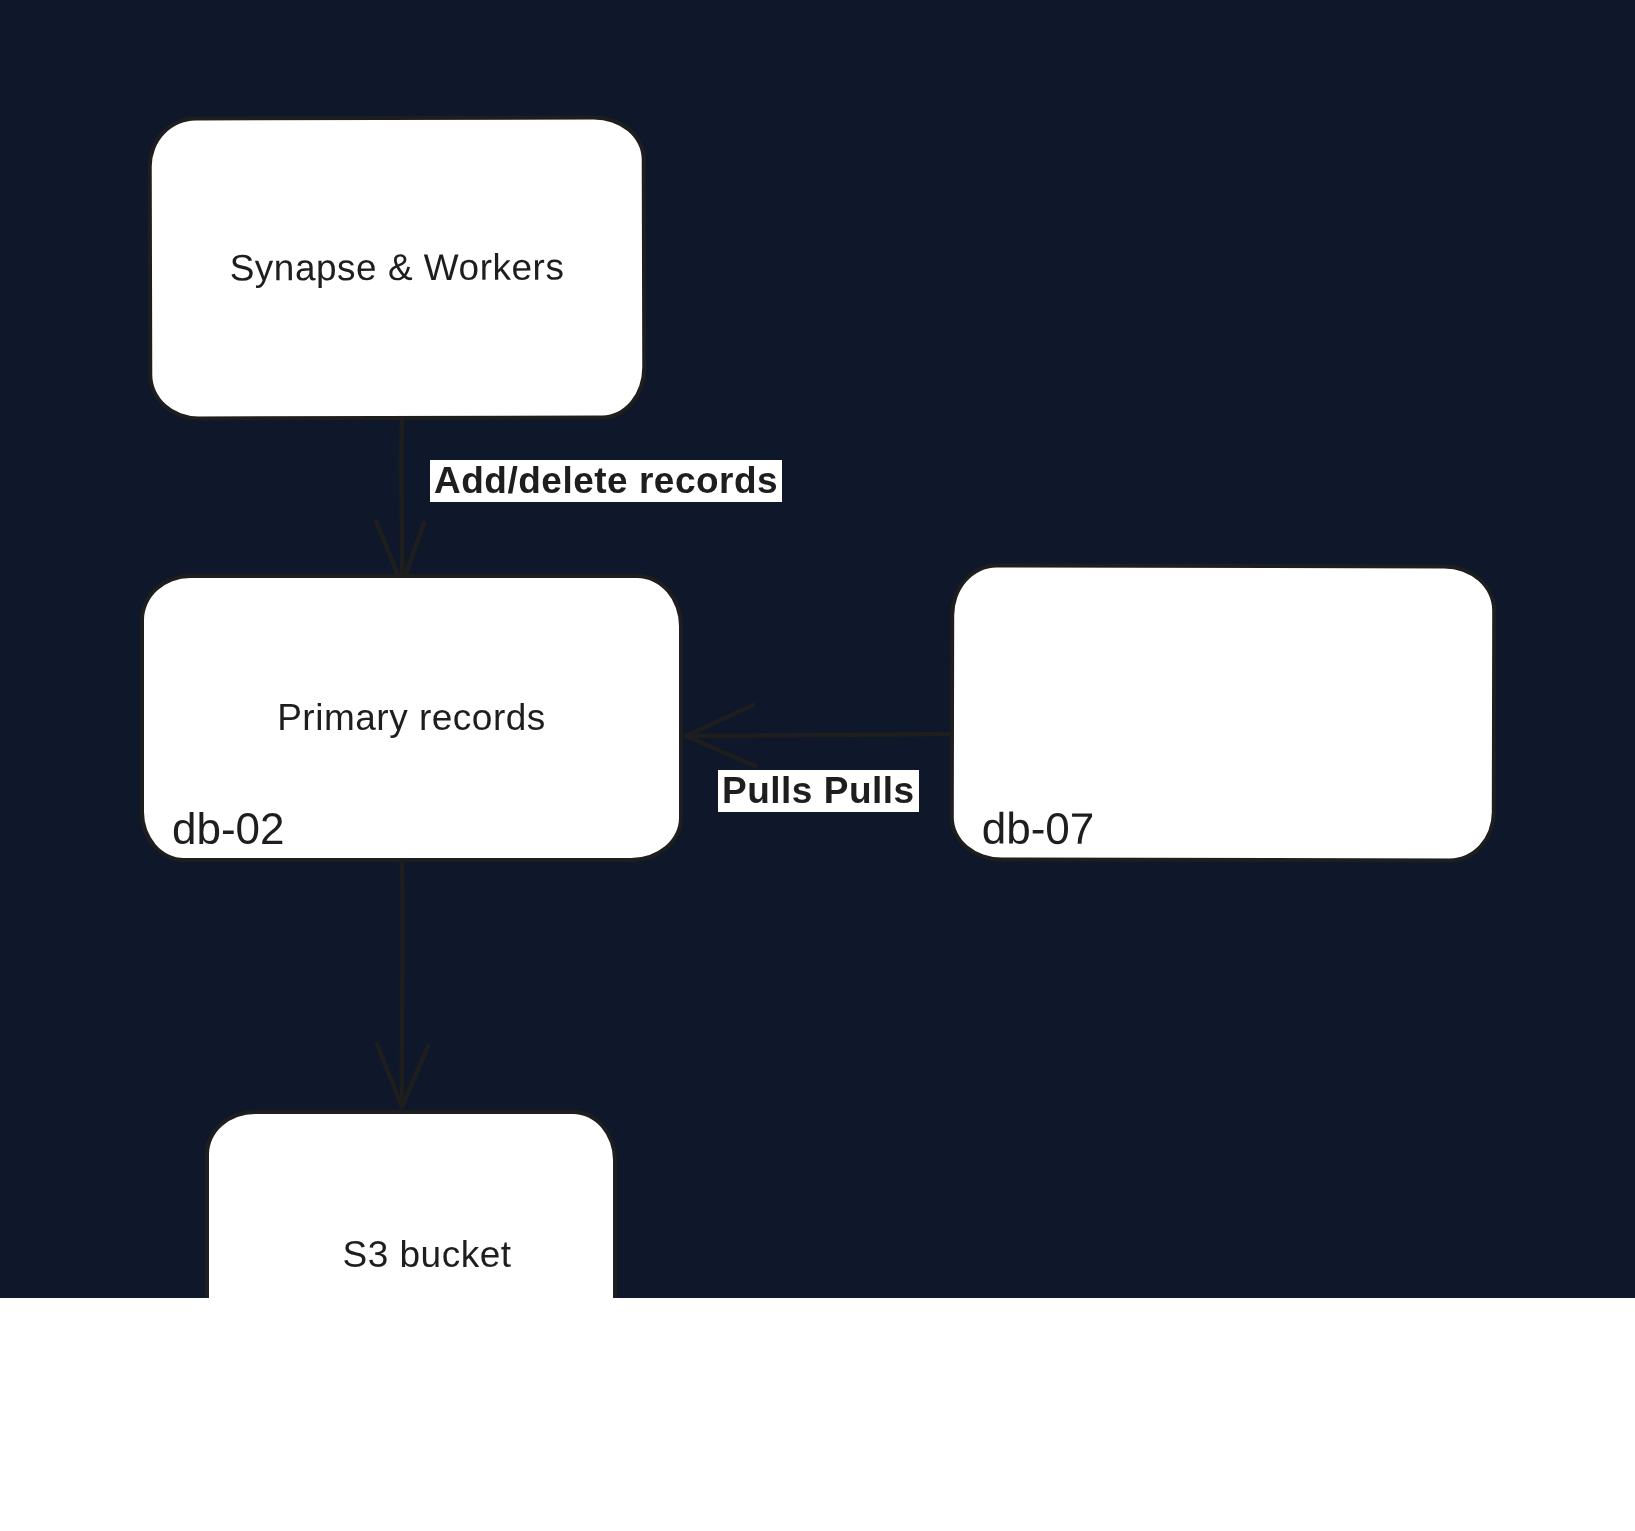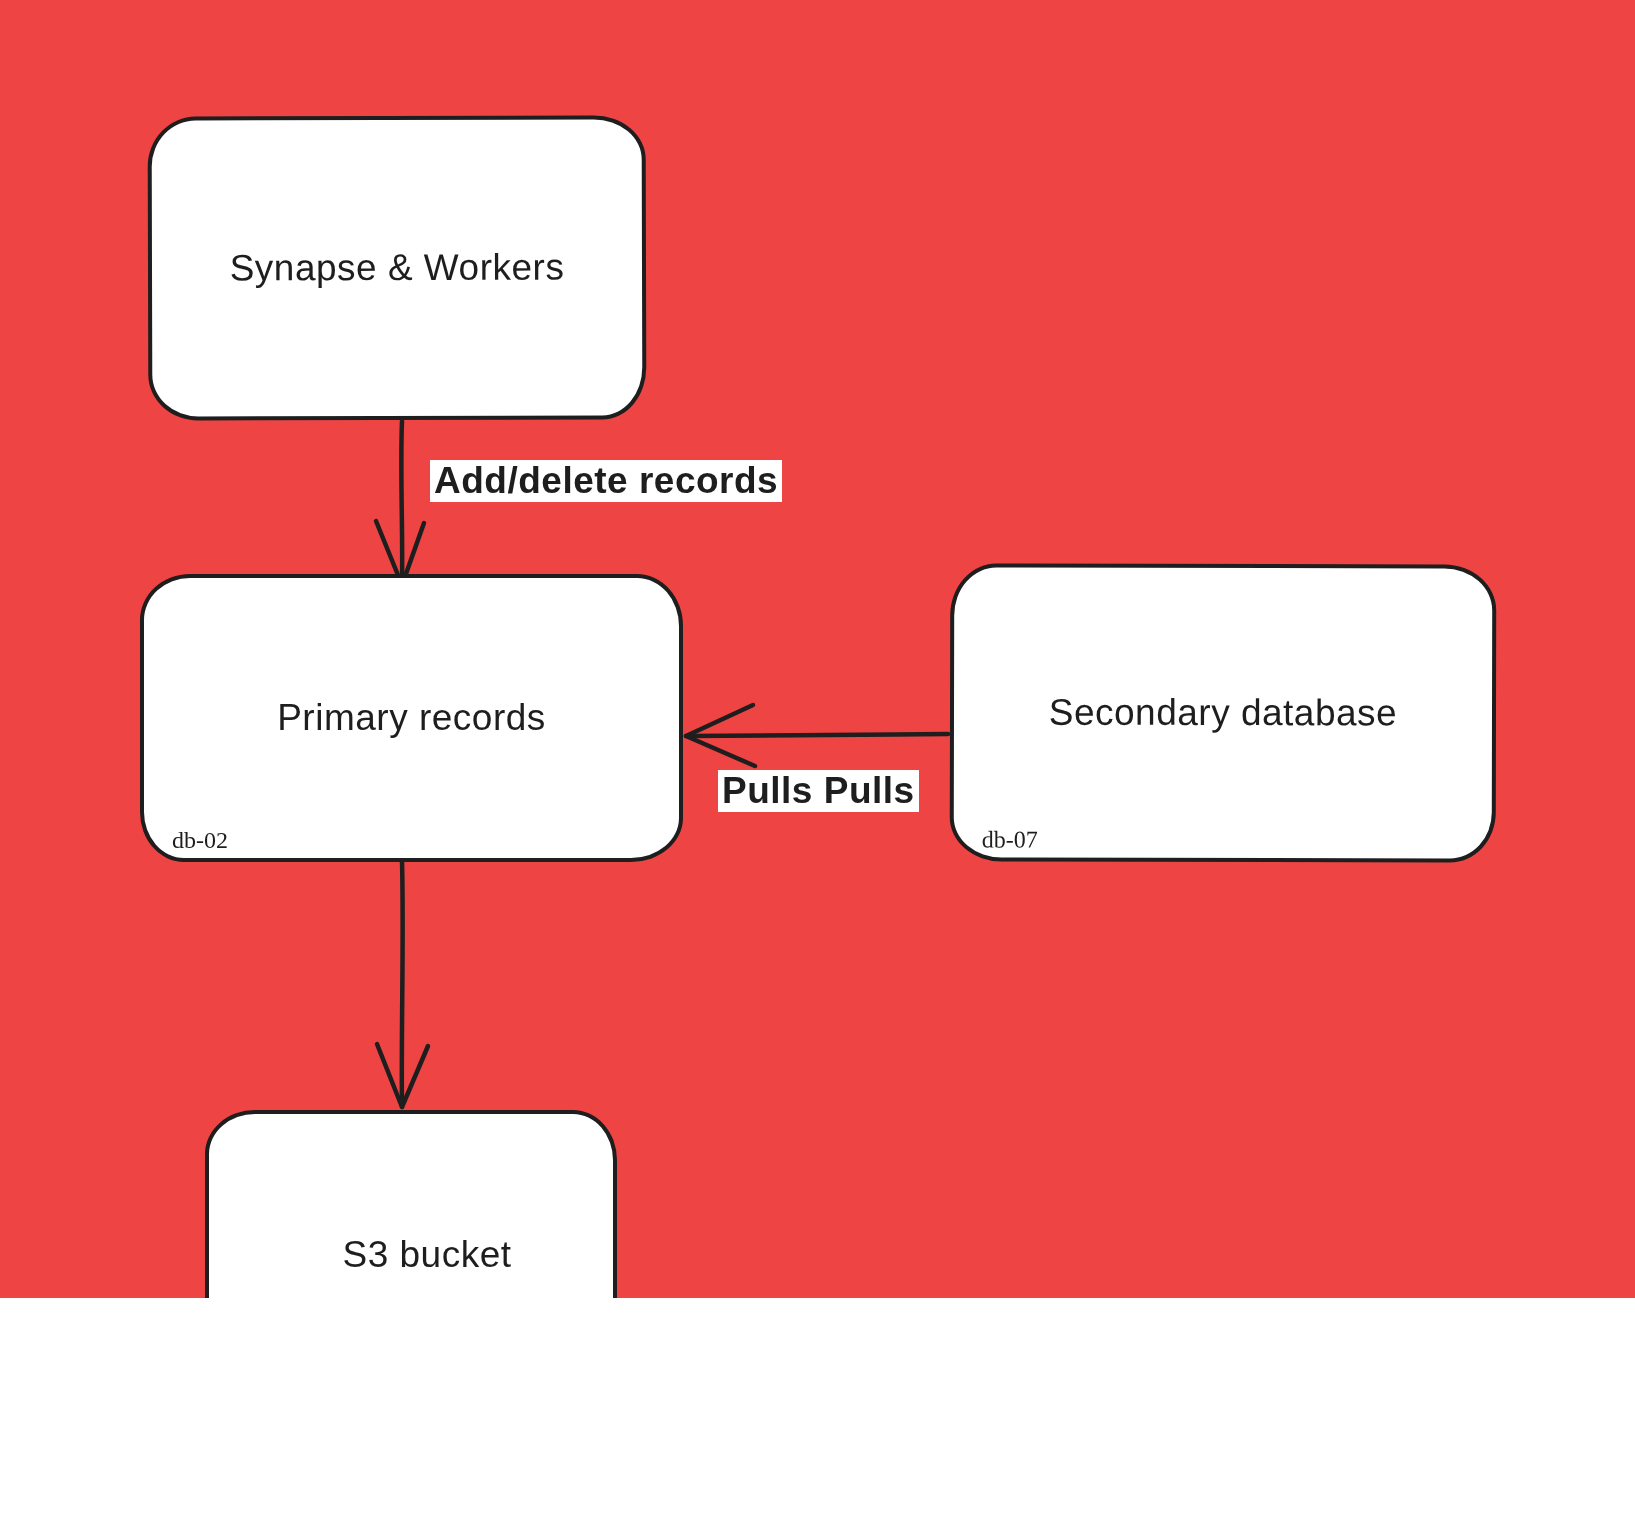--- a/index.html
+++ b/index.html
@@ -4,21 +4,21 @@
 <style>
   html, body {
     margin: 0;
     padding: 0;
     background: #ffffff;
   }
   .canvas {
     position: relative;
     width: 1635px;
     height: 1298px;
-    background: #ef4444;
+    background: #0f172a;
     font-family: "Liberation Sans", sans-serif;
     color: #1e1e1e;
     overflow: hidden;
   }
   .edges {
     position: absolute;
     left: 0;
     top: 0;
     width: 1635px;
     height: 1531px;
@@ -64,22 +64,22 @@
   .node-label {
     font-size: 37px;
     letter-spacing: 0.5px;
     white-space: nowrap;
     font-weight: 500;
   }
   .node-sublabel {
     position: absolute;
     left: 28px;
     bottom: 4px;
-    font-family: Liberation Serif, serif;
-    font-size: 24px;
+    font-family: Liberation Sans, sans-serif;
+    font-size: 44px;
     white-space: nowrap;
   }
   .edge-label {
     position: absolute;
     font-size: 37px;
     letter-spacing: 0.5px;
     white-space: nowrap;
     background: #ffffff;
     padding: 0 4px;
     font-weight: 700;
@@ -117,21 +117,20 @@
   <div class="node node-synapse">
     <span class="node-label">Synapse &amp; Workers</span>
   </div>
 
   <div class="node node-primary">
     <span class="node-label">Primary records</span>
     <span class="node-sublabel">db-02</span>
   </div>
 
   <div class="node node-secondary">
-    <span class="node-label">Secondary database</span>
     <span class="node-sublabel">db-07</span>
   </div>
 
   <div class="node node-s3">
     <span class="node-label">S3 bucket</span>
   </div>
 
   <div class="edge-label label-add-delete">Add/delete records</div>
   <div class="edge-label label-pulls">Pulls Pulls</div>
 

